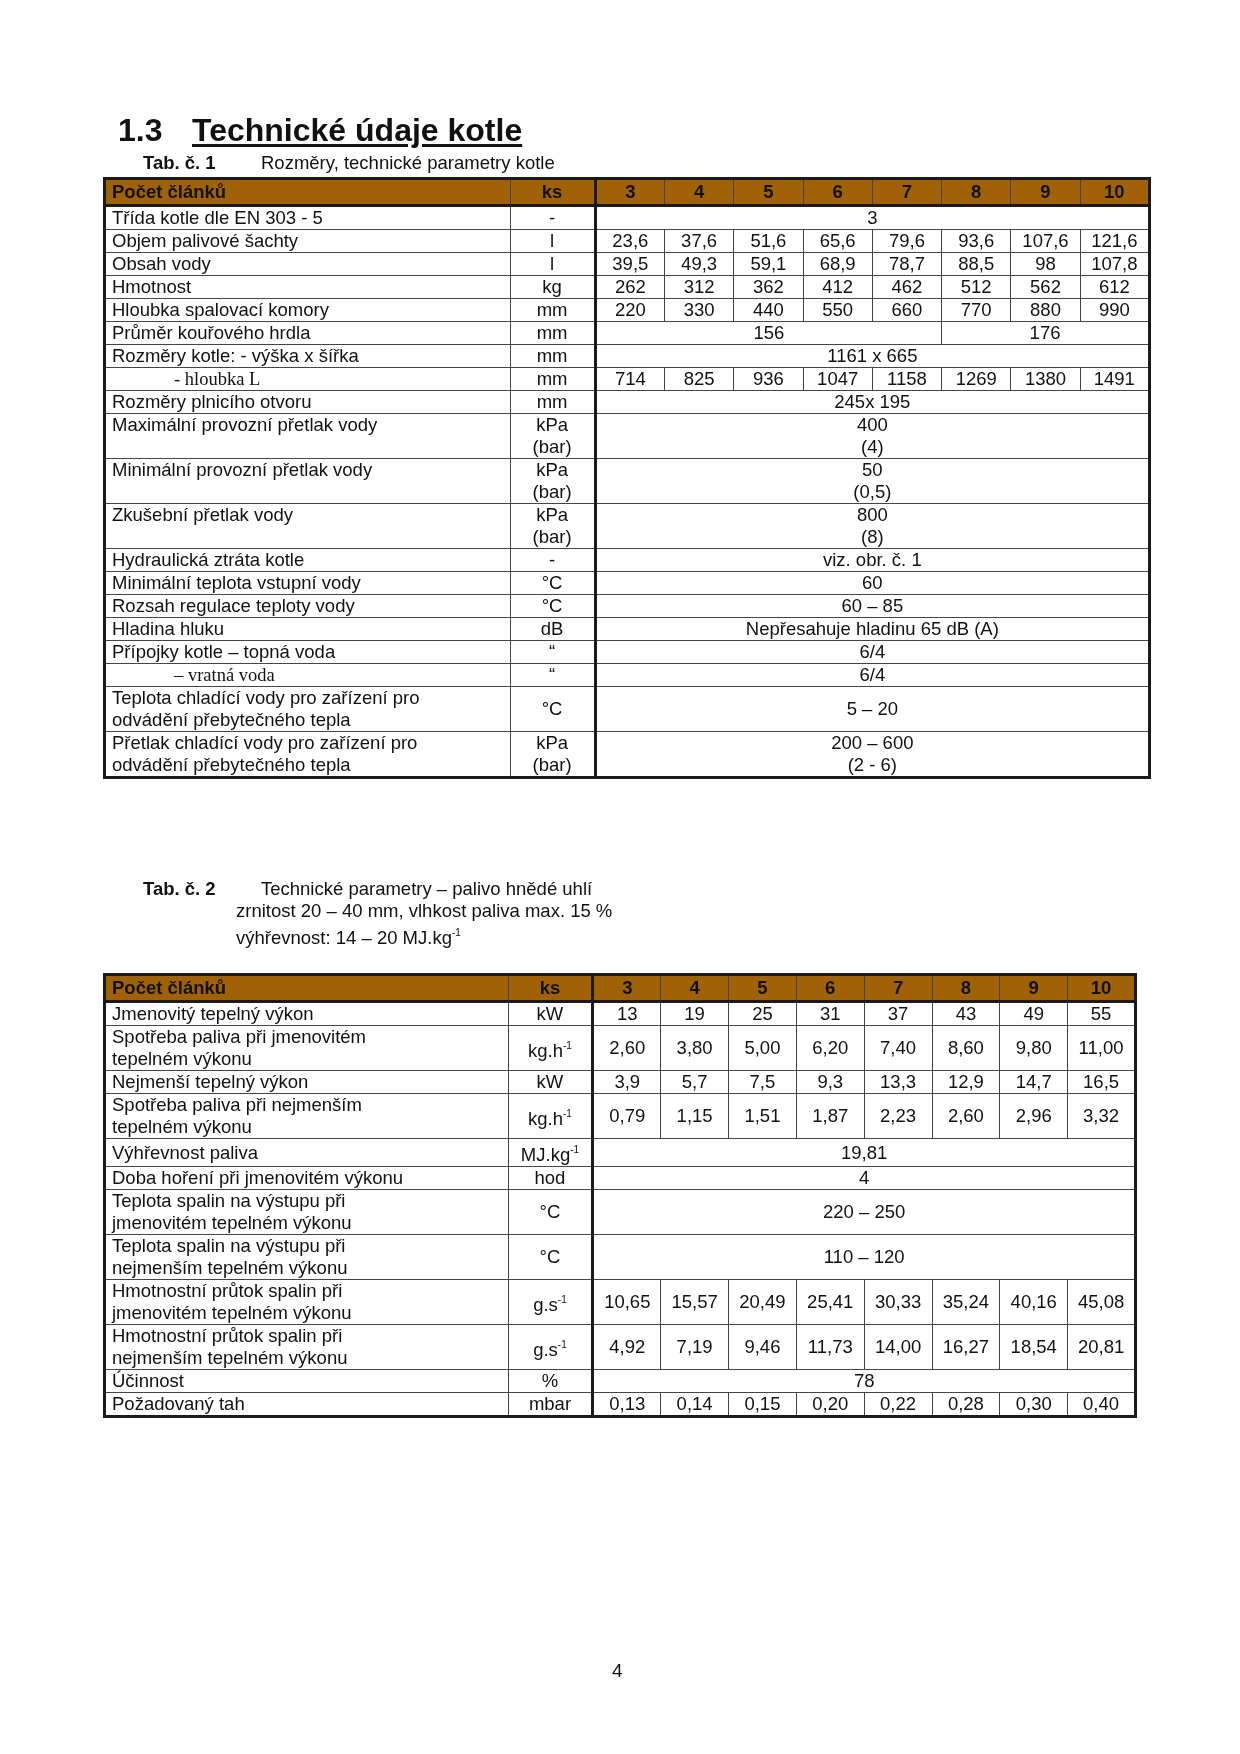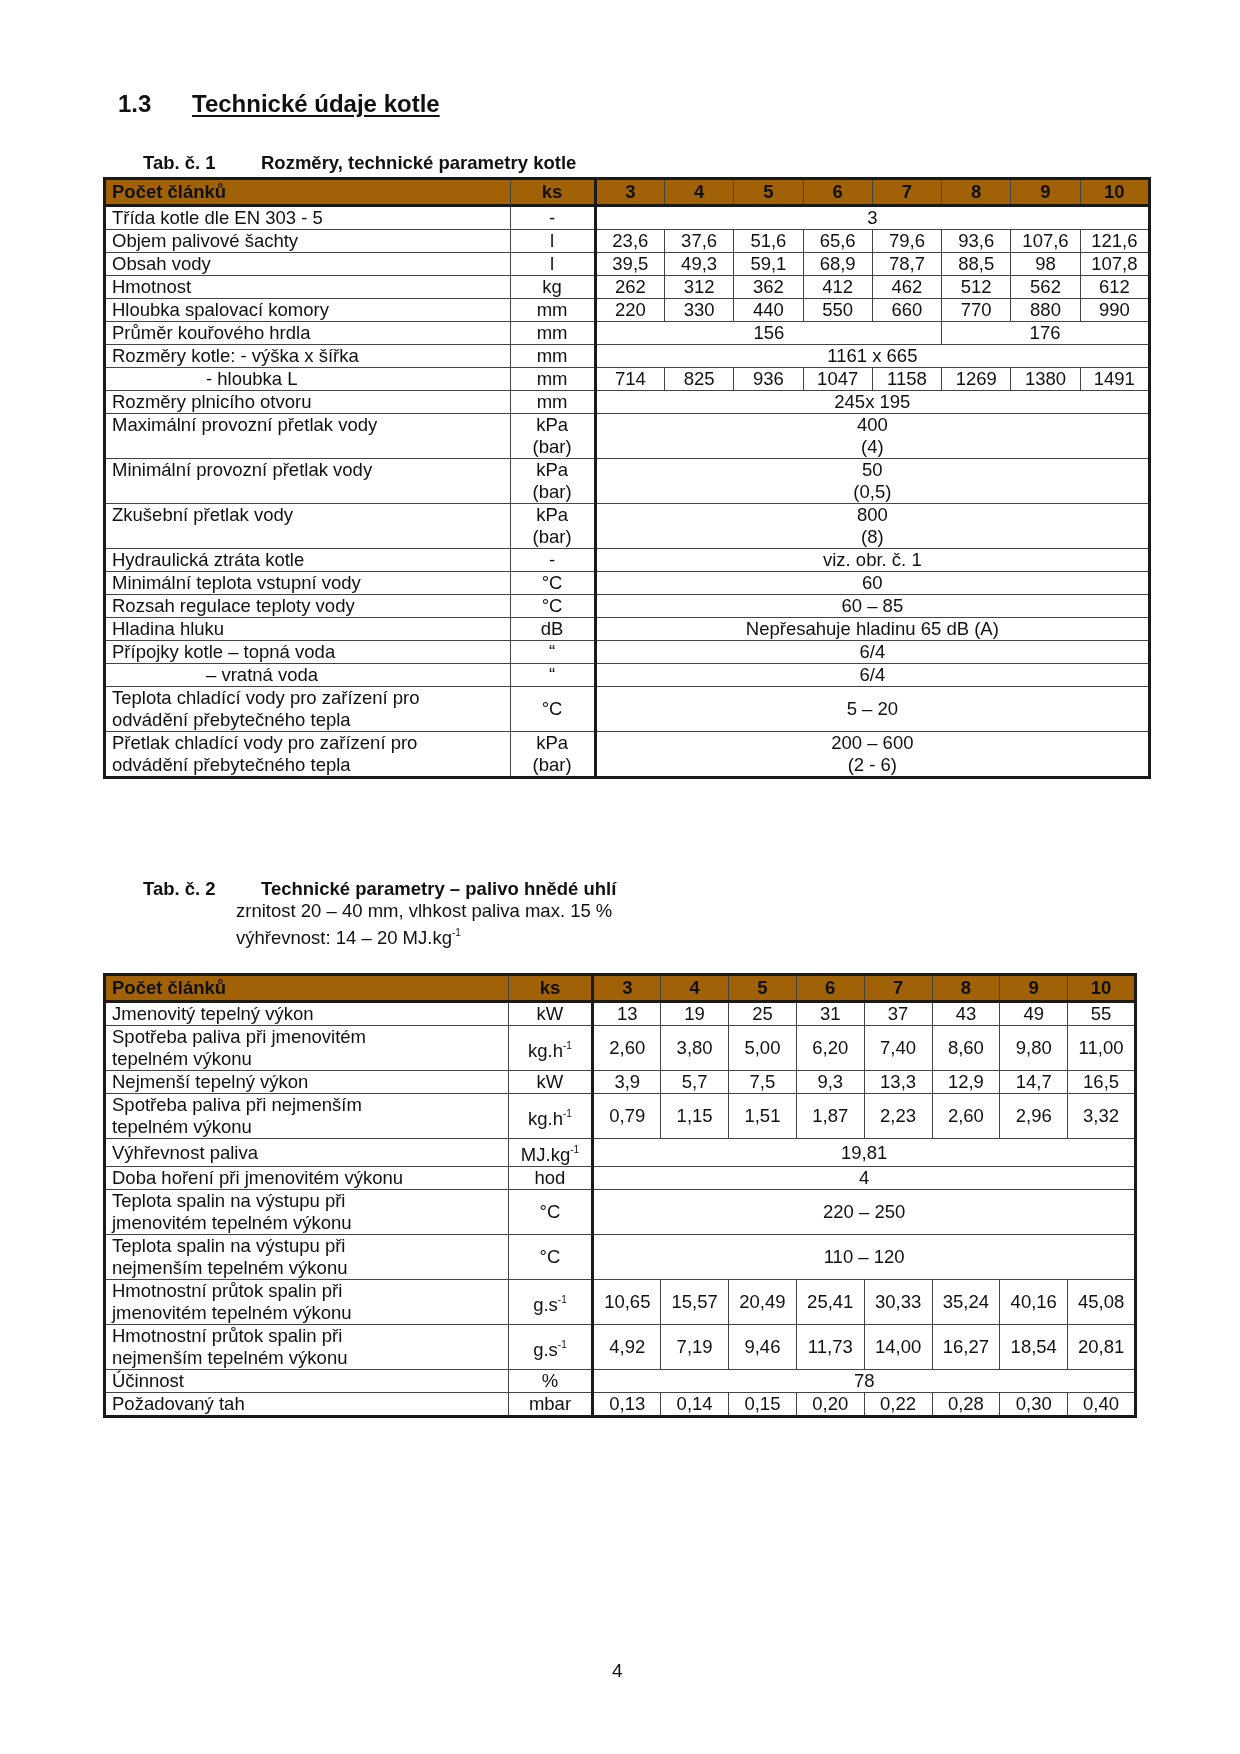--- a/index.html
+++ b/index.html
@@ -1,33 +1,33 @@
 <!DOCTYPE html>
 <html><head>
 <meta charset="utf-8">
 <style>
   html, body { margin: 0; padding: 0; background: #ffffff; }
   body { width: 1240px; height: 1754px; position: relative; overflow: hidden;
          font-family: "Liberation Sans", sans-serif; color: #111; }
-  .section-heading { position: absolute; left: 118px; top: 90px; font-size: 24px; font-weight: bold;
+  .section-heading { position: absolute; left: 118px; top: 112px; font-size: 32px; font-weight: bold;
                      text-decoration: underline; text-underline-offset: 3px; white-space: nowrap; }
   .section-heading .num { display: inline-block; width: 74px; }
   .tab-caption { position: absolute; left: 118px; font-size: 18.5px; white-space: nowrap; line-height: 22px; }
   .tab-caption .tabno { display: inline-block; width: 118px; font-weight: bold; margin-left: 25px; }
-  .tab-caption .tabtitle { font-weight: bold; margin-top: 16px; }
+  .tab-caption .tabtitle { font-weight: normal; margin-top: 16px; }
   .tab-caption .subline { display: block; padding-left: 118px; font-weight: normal; }
   .tab-caption sup { font-size: 10px; vertical-align: 8px; }
   table.spec { position: absolute; left: 103px; border-collapse: collapse;
                border: 3px solid #1a1a1a; font-size: 18.5px; table-layout: fixed; }
   table.spec td, table.spec th { border: 1px solid #444; padding: 0 6px; line-height: 22px; height: 22px;
                      text-align: center; vertical-align: middle; white-space: nowrap; overflow: hidden; }
   table.spec th { background: #a16207; font-weight: bold; border-bottom: 3px solid #1a1a1a; height: 24px; }
   table.spec th.label { text-align: left; }
   table.spec td.label { text-align: left; }
-  table.spec td.label.indent2 { padding-left: 100px; }
+  table.spec td.label.indent2 { padding-left: 68px; font-family: Liberation Serif, serif; }
   table.spec td.unit { border-right: 3px solid #1a1a1a; }
   table.spec th.unit { border-right: 3px solid #1a1a1a; }
   table.spec td.label.top { vertical-align: top; }
   table.spec sup { font-size: 10px; vertical-align: 8px; }
   #tab1 { top: 177px; width: 1048px; }
   #tab2 { top: 973px; width: 1034px; }
   .col-label { width: 357px; }
   .col-unit { width: 75px; }
   #tab1 .col-data { width: 61px; }
   #tab2 .col-data { width: 60px; }

